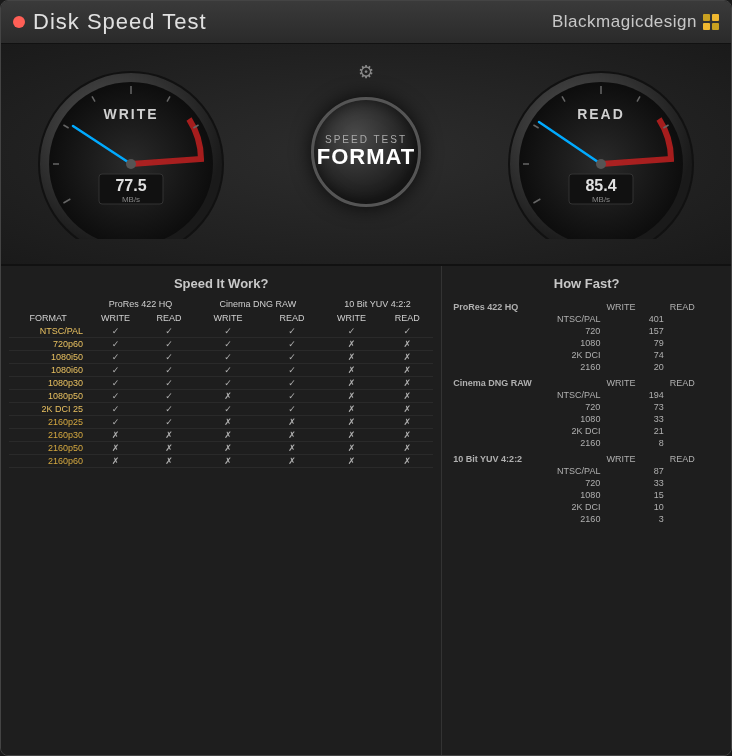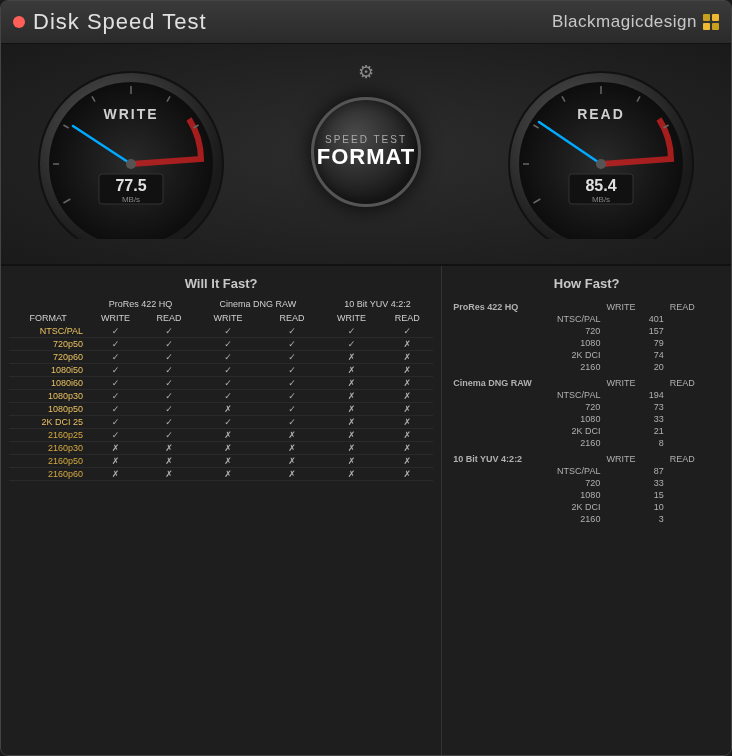--- a/index.html
+++ b/index.html
@@ -347,21 +347,21 @@
         <rect x="68" y="110" width="64" height="30" rx="3" fill="#111" stroke="#333"></rect>
         <text x="100" y="127" text-anchor="middle" fill="#e0e0e0" font-size="16" font-weight="bold" font-family="Arial">85.4</text>
         <text x="100" y="138" text-anchor="middle" fill="#888" font-size="8" font-family="Arial">MB/s</text>
       </svg>
     </div>
   </div>
 
   <div class="data-section">
 
     <div class="will-it-work">
-      <div class="section-title">Will It Fast?</div>
+      <div class="section-title">Speed It Work?</div>
       <table class="wiw-table">
         <thead>
           <tr>
             <th></th>
             <th colspan="2" class="col-header-group">ProRes 422 HQ</th>
             <th colspan="2" class="col-header-group">Cinema DNG RAW</th>
             <th colspan="2" class="col-header-group">10 Bit YUV 4:2:2</th>
           </tr>
           <tr>
             <th class="sub-header">FORMAT</th>
@@ -377,29 +377,20 @@
         <tr class="wiw-row">
               <td class="format-col highlighted">NTSC/PAL</td>
               <td class="check">✓</td>
               <td class="check">✓</td>
               <td class="check">✓</td>
               <td class="check">✓</td>
               <td class="check">✓</td>
               <td class="check">✓</td>
             </tr>
             <tr class="wiw-row">
-              <td class="format-col highlighted">720p50</td>
-              <td class="check">✓</td>
-              <td class="check">✓</td>
-              <td class="check">✓</td>
-              <td class="check">✓</td>
-              <td class="check">✓</td>
-              <td class="cross">✗</td>
-            </tr>
-            <tr class="wiw-row">
               <td class="format-col highlighted">720p60</td>
               <td class="check">✓</td>
               <td class="check">✓</td>
               <td class="check">✓</td>
               <td class="check">✓</td>
               <td class="cross">✗</td>
               <td class="cross">✗</td>
             </tr>
             <tr class="wiw-row">
               <td class="format-col highlighted">1080i50</td>

